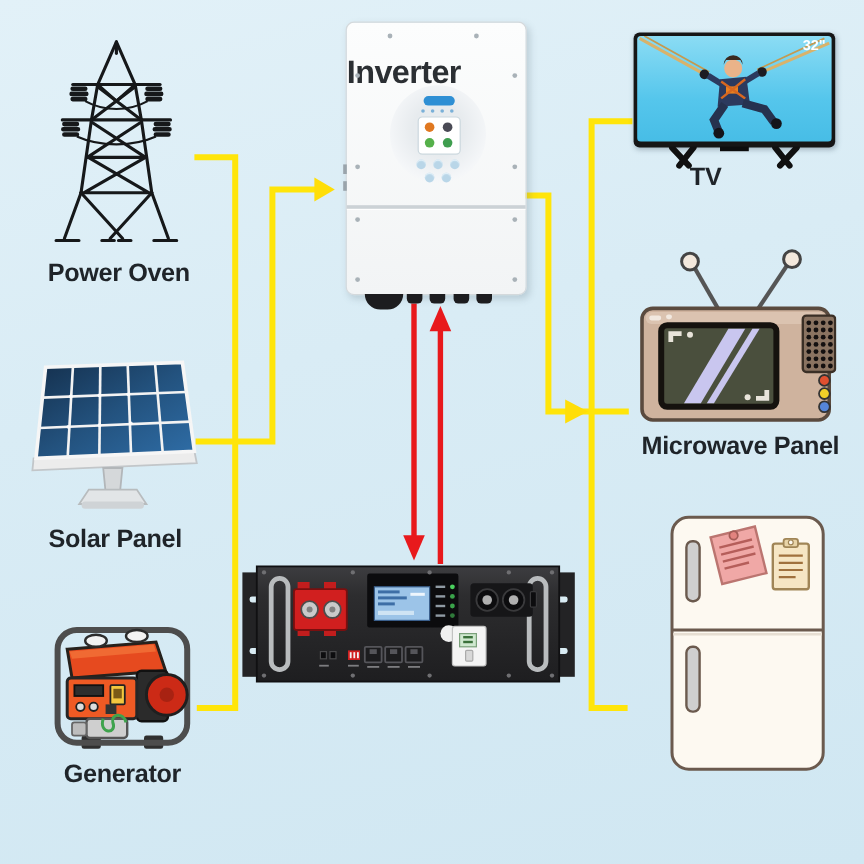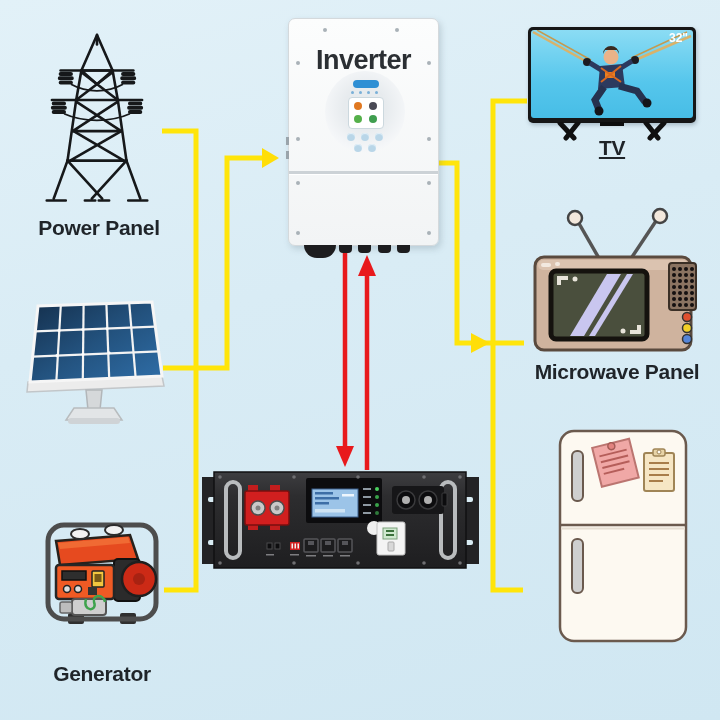--- a/index.html
+++ b/index.html
@@ -13,21 +13,21 @@
     position:absolute;text-align:center;font-weight:700;font-size:21px;
     color:#1f2429;letter-spacing:-0.3px;white-space:nowrap;
   }
   
   .inverter{
     position:absolute;left:288px;top:18px;width:149px;height:226px;
     background:linear-gradient(180deg,#fcfdfd,#f2f4f5);
     border:1px solid #d4d9dc;border-radius:7px;
     box-shadow:2px 3px 6px rgba(90,110,125,.25);
   }
-  .inv-title{margin-top:26px;text-align:center;font-size:27px;font-weight:700;color:#2b2f33;letter-spacing:-0.5px;}
+  .inv-title{margin-top:26px;font-size:27px;font-weight:700;color:#2b2f33;letter-spacing:-0.5px;}
   .screw{position:absolute;width:4px;height:4px;border-radius:50%;background:#a9b2b8;}
   .inv-divider{position:absolute;left:0;right:0;top:152px;height:3px;background:#ccd2d6;border-bottom:1px solid #fff;}
   .inv-blob{
     position:absolute;left:36px;top:52px;width:80px;height:82px;border-radius:50%;
     background:radial-gradient(circle at 50% 45%,#e7ebee 35%,#f4f6f8 68%,rgba(244,246,248,0) 75%);
   }
   .inv-logo{position:absolute;left:28px;top:9px;width:26px;height:8px;border-radius:4px;background:#2e8fd4;}
   .inv-dots{position:absolute;left:26px;top:20px;width:30px;height:3px;display:flex;gap:5px;}
   .inv-dots i{width:3px;height:3px;border-radius:50%;background:#7ab0d8;}
   .inv-screen{
@@ -94,21 +94,21 @@
     </g>
     <g stroke="#16181a" stroke-width="4.5" stroke-linecap="round">
       <path d="M18,48 H30 M17,53 H31 M18,58 H30"></path>
       <path d="M90,48 H102 M89,53 H103 M90,58 H102"></path>
       <path d="M10,82 H22 M9,87 H23 M10,92 H22"></path>
       <path d="M98,82 H110 M97,87 H111 M98,92 H110"></path>
     </g>
     <path d="M30,60 C48,70 72,70 90,60" stroke="#16181a" stroke-width="2" fill="none"></path>
     <path d="M22,94 C44,104 76,104 98,94" stroke="#16181a" stroke-width="2" fill="none"></path>
   </svg>
-  <div class="node-label" style="left:19px;top:216px;width:160px;">Power Panel</div>
+  <div class="node-label" style="left:19px;top:216px;width:160px;">Power Oven</div>
 
   <svg class="abs" style="left:22px;top:300px;" width="145" height="125" viewBox="0 0 145 125">
     <defs>
       <linearGradient id="pvGrad" x1="0" y1="0" x2="1" y2="1">
         <stop offset="0" stop-color="#142f4c"></stop>
           <stop offset="0.5" stop-color="#23527e"></stop>
           <stop offset="1" stop-color="#2f6ea8"></stop>
       </linearGradient>
     </defs>
     <polygon points="6,82 140,76 142,86 5,92" fill="#ececec" stroke="#c2c6c9" stroke-width="1.5"></polygon>
@@ -126,20 +126,21 @@
     </g>
     <g fill="#ffffff" opacity="0.9">
       <circle cx="37" cy="30.4" r="1.6"></circle>
         <circle cx="60.9" cy="29.5" r="1.6"></circle>
         <circle cx="85" cy="28.6" r="1.6"></circle>
       <circle cx="35" cy="55.7" r="1.6"></circle>
         <circle cx="61" cy="54.3" r="1.6"></circle>
         <circle cx="87" cy="52.8" r="1.6"></circle>
     </g>
   </svg>
+  <div class="node-label" style="left:16px;top:438px;width:160px;">Solar Panel</div>
 
   <svg class="abs" style="left:42px;top:515px;" width="120" height="115" viewBox="0 0 120 115">
     <rect x="26" y="98" width="16" height="11" rx="2" fill="#2f2f2f"></rect>
     <rect x="78" y="98" width="16" height="11" rx="2" fill="#2f2f2f"></rect>
     <rect x="6" y="10" width="108" height="94" rx="16" fill="none" stroke="#4d4d4d" stroke-width="5"></rect>
     <polygon points="14,26 88,20 96,44 18,50" fill="#e64a1f" stroke="#26211c" stroke-width="2.5"></polygon>
     <polygon points="16,28 86,22 88,28 18,34" fill="#f06a33"></polygon>
     <ellipse cx="38" cy="19" rx="9" ry="5" fill="#f2f2f2" stroke="#2c2c2c" stroke-width="2"></ellipse>
     <ellipse cx="72" cy="15" rx="9" ry="5" fill="#f2f2f2" stroke="#2c2c2c" stroke-width="2"></ellipse>
     <rect x="72" y="44" width="26" height="42" rx="4" fill="#2b2b2b" stroke="#111111" stroke-width="2"></rect>
@@ -149,21 +150,21 @@
     <rect x="20" y="56" width="24" height="9" fill="#2e2e2e" stroke="#111" stroke-width="1.5"></rect>
     <rect x="50" y="56" width="12" height="16" rx="1" fill="#f3c63f" stroke="#222" stroke-width="1.5"></rect>
     <rect x="52.5" y="59" width="7" height="8" fill="#7a5a16"></rect>
     <circle cx="25" cy="74" r="3.5" fill="#dddddd" stroke="#222" stroke-width="1.5"></circle>
     <circle cx="36" cy="74" r="3.5" fill="#dddddd" stroke="#222" stroke-width="1.5"></circle>
     <rect x="46" y="72" width="9" height="8" fill="#333333"></rect>
     <rect x="30" y="84" width="34" height="16" rx="3" fill="#cfcfcf" stroke="#555" stroke-width="2"></rect>
     <rect x="18" y="87" width="12" height="11" rx="2" fill="#bdbdbd" stroke="#666" stroke-width="1.5"></rect>
     <path d="M44,84 C40,97 56,97 52,87 C50,80 61,78 63,87" stroke="#3fa34d" stroke-width="2.5" fill="none"></path>
   </svg>
-  <div class="node-label" style="left:22px;top:634px;width:160px;margin-top:28px;">Generator</div>
+  <div class="node-label" style="left:22px;top:634px;width:160px;">Generator</div>
 
   <div class="inverter">
     <div class="inv-title">Inverter</div>
     <span class="screw" style="left:34px;top:9px;"></span>
     <span class="screw" style="left:106px;top:9px;"></span>
     <span class="screw" style="left:7px;top:42px;"></span>
     <span class="screw" style="left:138px;top:42px;"></span>
     <span class="screw" style="left:7px;top:118px;"></span>
     <span class="screw" style="left:138px;top:118px;"></span>
 
@@ -233,21 +234,21 @@
   </div>
   <svg class="abs" style="left:528px;top:122px;" width="168" height="20" viewBox="0 0 168 20">
     <rect x="72" y="0" width="24" height="4" fill="#0d0d0d"></rect>
     <g stroke="#101010" stroke-width="5" stroke-linecap="round">
       <path d="M32,1 L46,16"></path>
         <path d="M50,1 L38,16"></path>
       <path d="M136,1 L122,16"></path>
         <path d="M118,1 L130,16"></path>
     </g>
   </svg>
-  <div class="node-label" style="left:532px;top:136px;width:160px;text-decoration:underline;">TV</div>
+  <div class="node-label" style="left:508px;top:136px;width:160px;">TV</div>
 
   <svg class="abs" style="left:527px;top:205px;" width="170" height="150" viewBox="0 0 170 150">
     <line x1="73" y1="55" x2="50" y2="15" stroke="#555" stroke-width="3.5"></line>
     <line x1="103" y1="55" x2="131" y2="13" stroke="#555" stroke-width="3.5"></line>
     <circle cx="48" cy="13" r="7" fill="#f3e8dc" stroke="#444" stroke-width="2.5"></circle>
     <circle cx="133" cy="11" r="7" fill="#f3e8dc" stroke="#444" stroke-width="2.5"></circle>
     <rect x="8" y="52" width="156" height="93" rx="9" fill="#cfb39e" stroke="#5a4a3e" stroke-width="3"></rect>
     <rect x="11" y="55" width="150" height="10" rx="5" fill="#ddc7b4" opacity="0.8"></rect>
     <rect x="14" y="58" width="10" height="4" rx="2" fill="#f2e9e0"></rect>
     <rect x="28" y="57" width="5" height="4" rx="2" fill="#f2e9e0"></rect>

